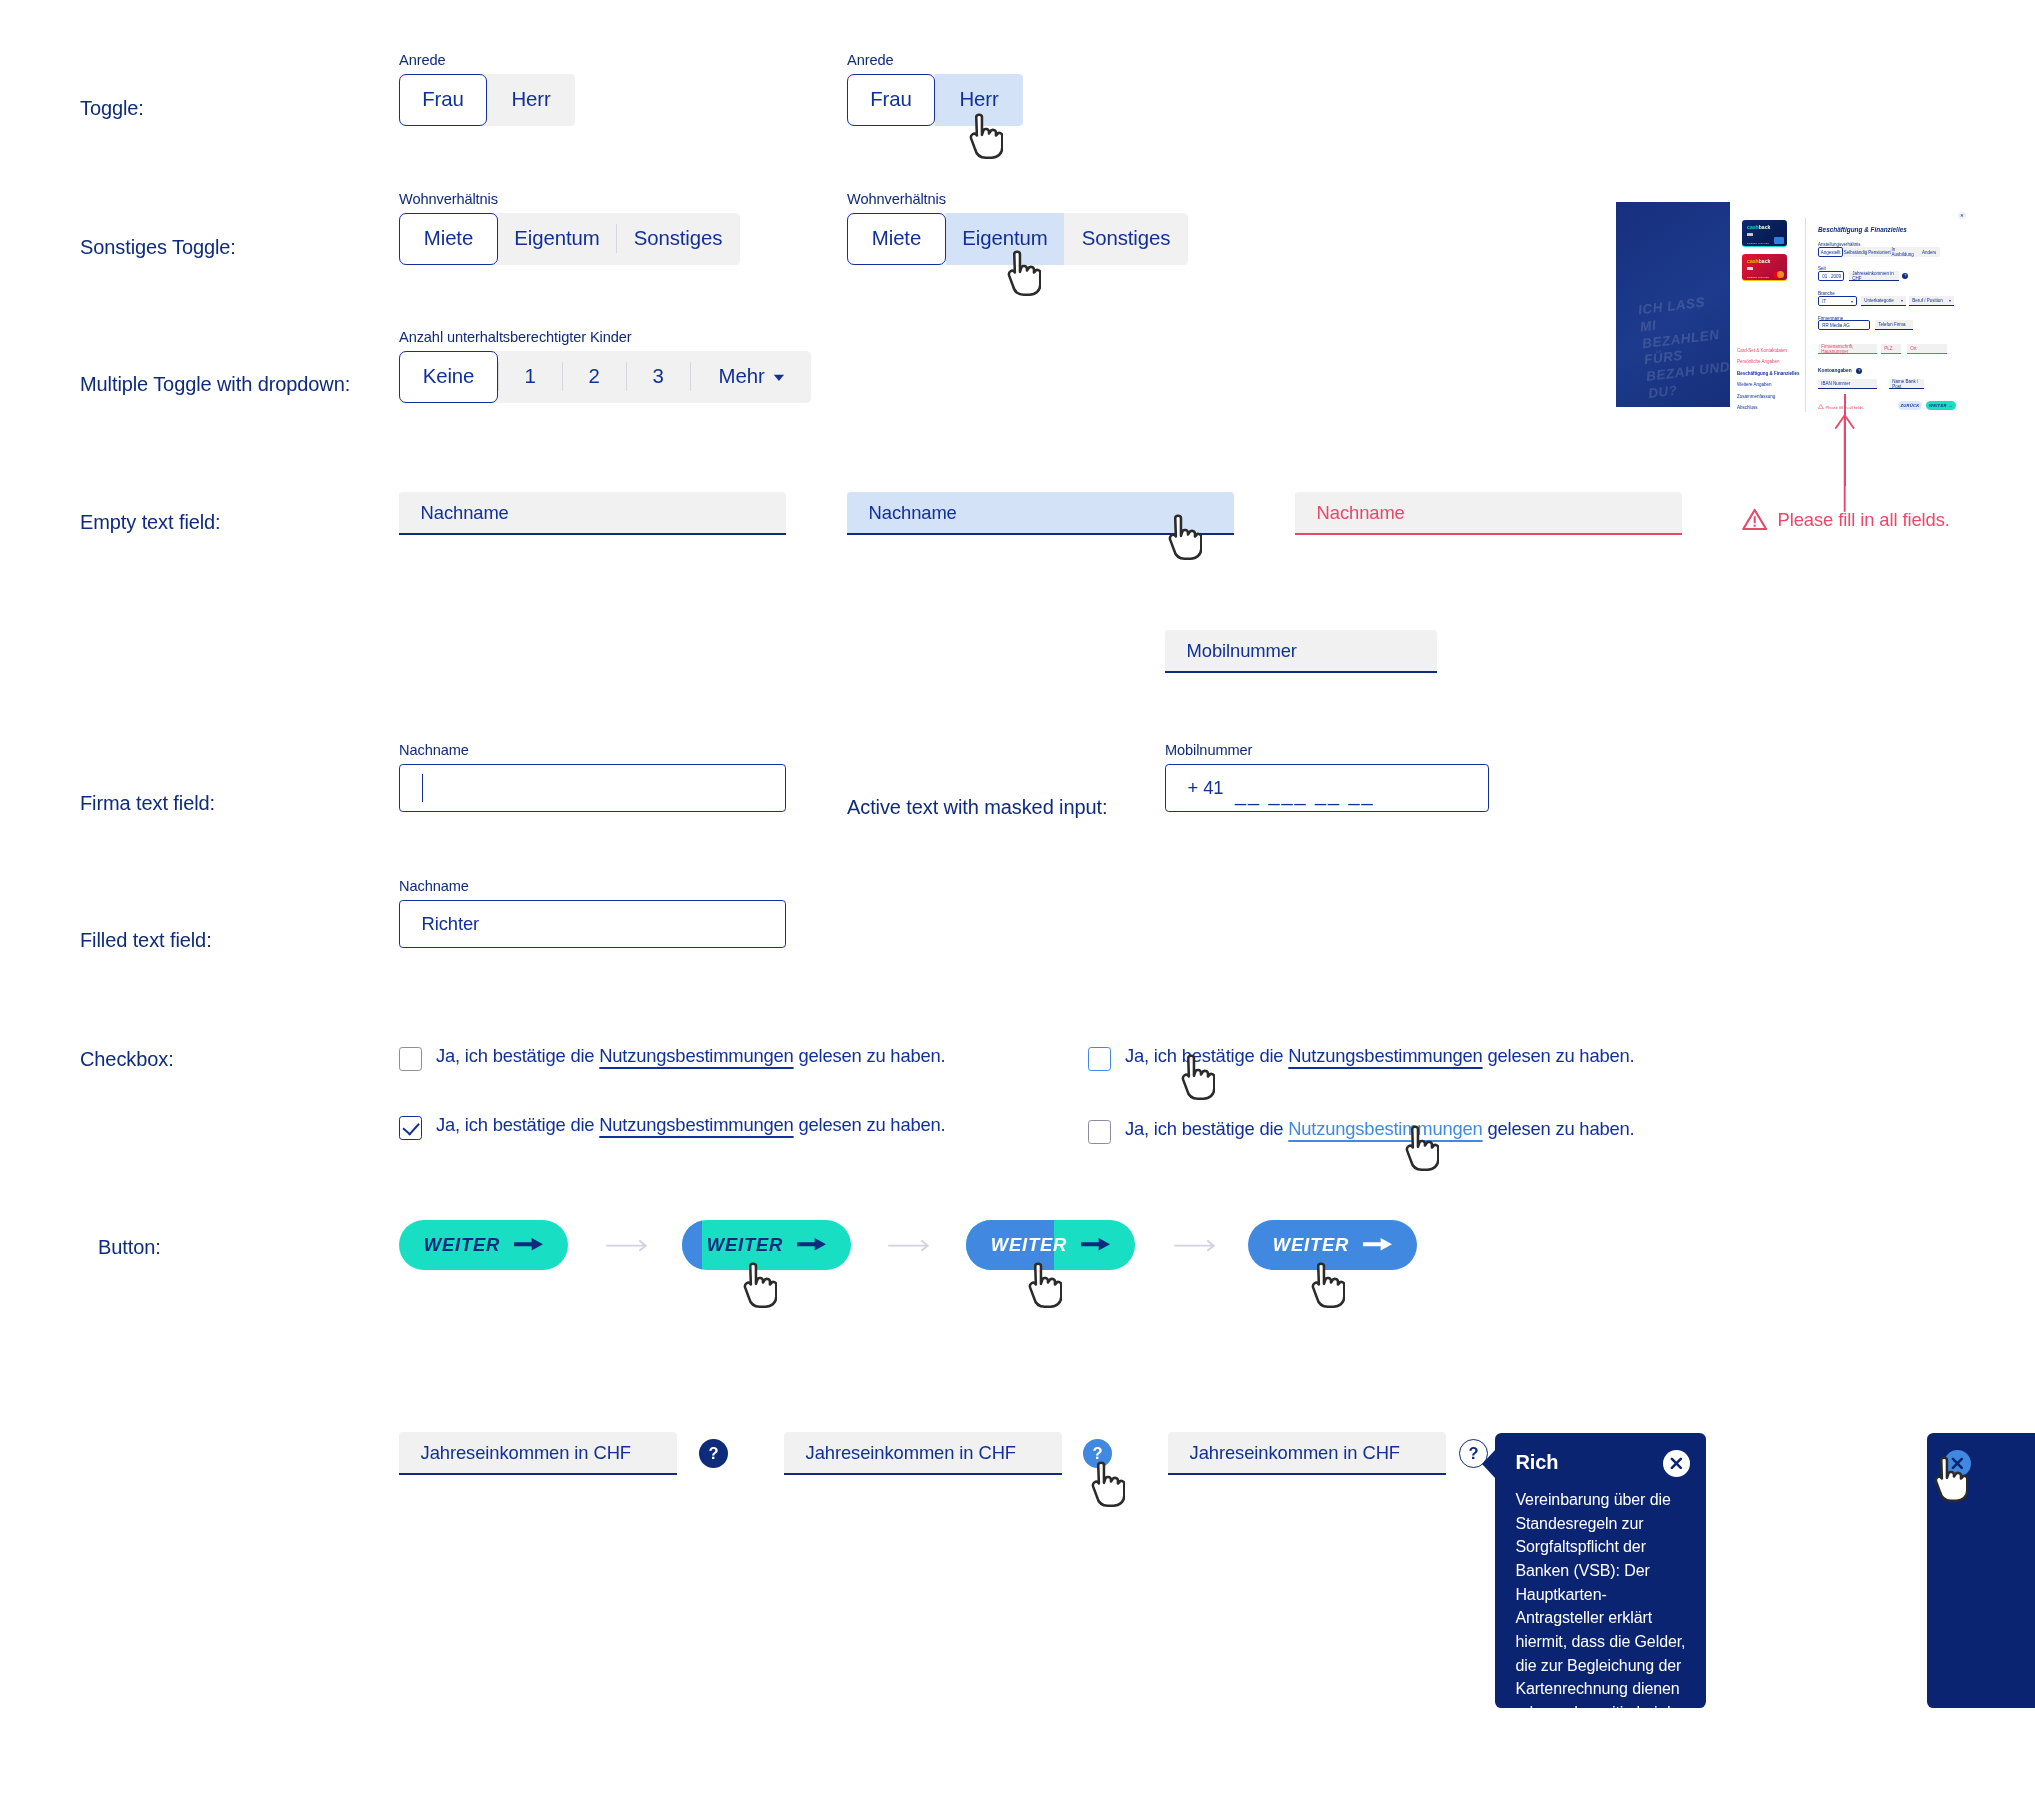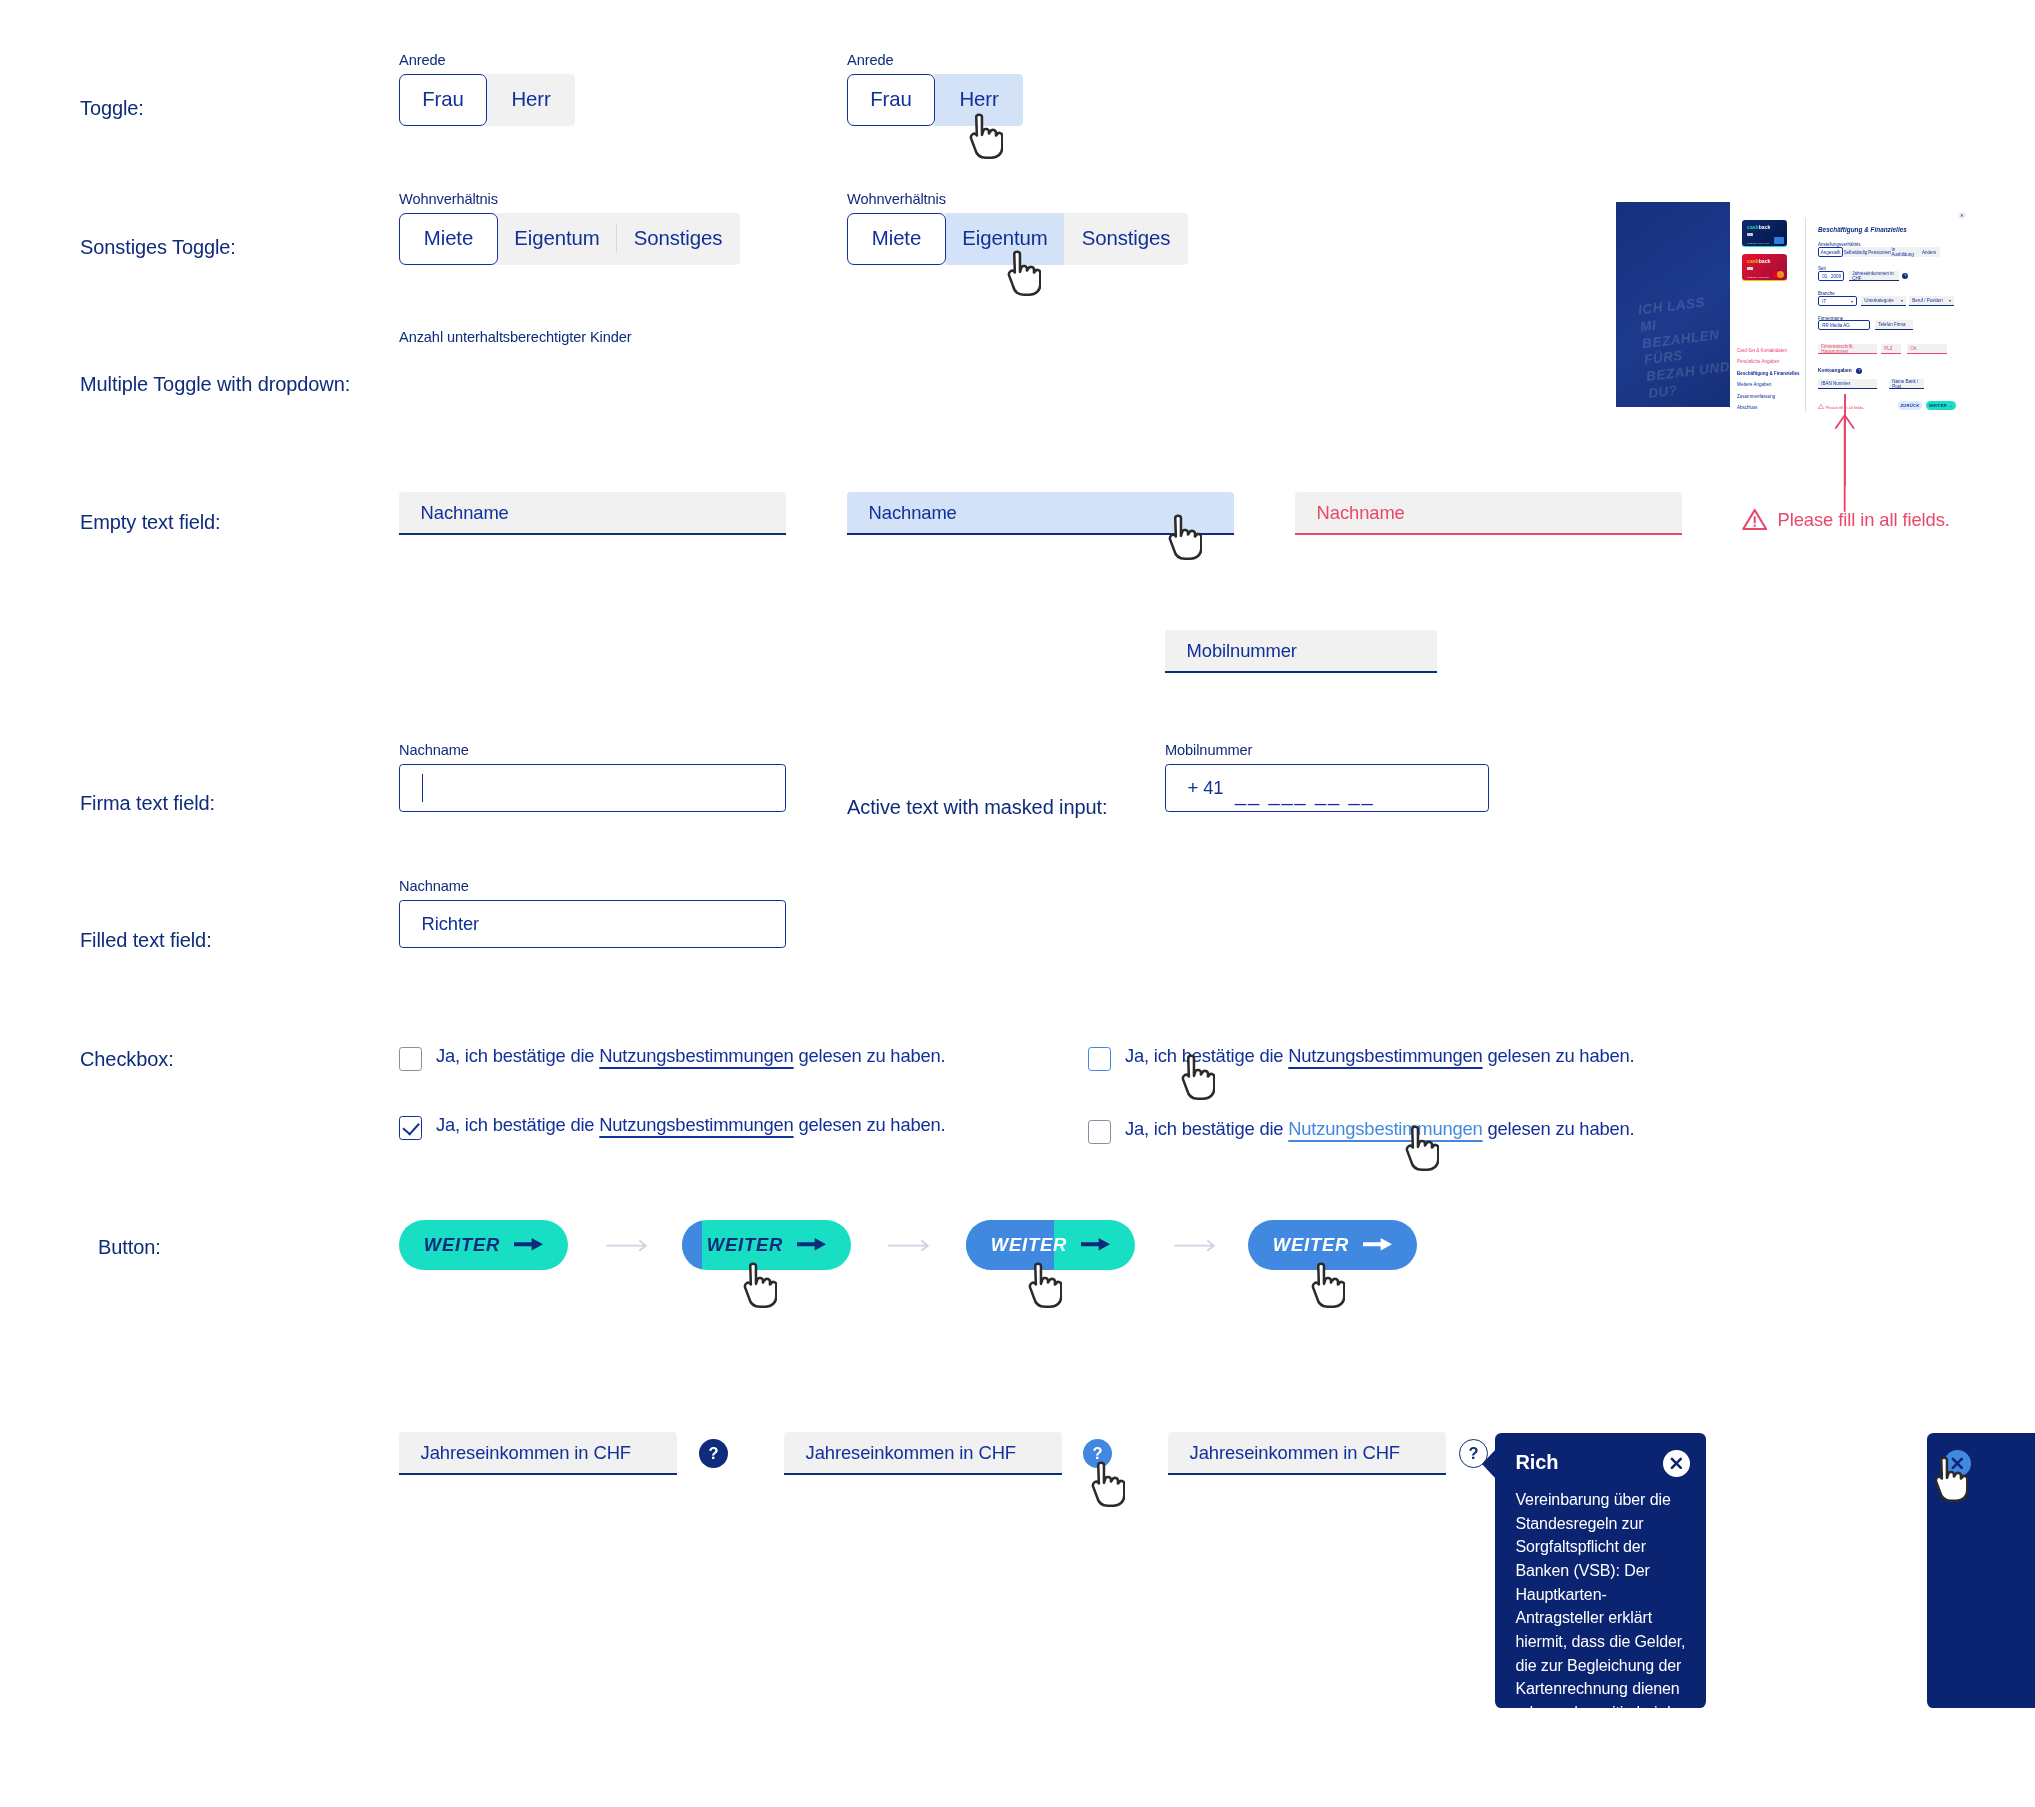--- a/index.html
+++ b/index.html
@@ -271,20 +271,30 @@
     </div>
   </div>
   <div class="cursor" style="left:1004px; top:249px;">
     <svg viewBox="0 0 58 74" width="37" height="47">
       <path d="M16 8 C16 3,25 3,25 8 L25 36 L27 30 C28 25,37 26,36 32 L36 34 L38 31 C40 26,48 28,47 34 L47 37 L49 35 C51 31,58 33,57 39 L57 56 C57 66,49 72,40 72 L31 72 C22 72,16 66,14 58 L8 42 C6 36,13 31,17 37 L16 8 Z" fill="#ffffff" stroke="#2b2b2b" stroke-width="4" stroke-linejoin="round"></path>
     </svg>
   </div>
 
   <div style="position:absolute; left:399px; top:329px;">
     <div class="field-label">Anzahl unterhaltsberechtigter Kinder</div>
+    <div class="toggle-group">
+      <div class="toggle-seg sel" style="width:99px;">Keine</div>
+      <div class="toggle-seg div" style="width:64px;">1</div>
+      <div class="toggle-seg div" style="width:64px;">2</div>
+      <div class="toggle-seg div" style="width:64px;">3</div>
+      <div class="toggle-seg div" style="width:121px;">
+        <span>Mehr</span>
+        <span class="chev">▾</span>
+      </div>
+    </div>
   </div>
 
   <div class="tf empty" style="position:absolute; left:399px; top:492px; width:387px;">Nachname</div>
 
   <div class="tf empty hov" style="position:absolute; left:847px; top:492px; width:387px;">Nachname</div>
   <div class="cursor" style="left:1165px; top:513px;">
     <svg viewBox="0 0 58 74" width="37" height="47">
       <path d="M16 8 C16 3,25 3,25 8 L25 36 L27 30 C28 25,37 26,36 32 L36 34 L38 31 C40 26,48 28,47 34 L47 37 L49 35 C51 31,58 33,57 39 L57 56 C57 66,49 72,40 72 L31 72 C22 72,16 66,14 58 L8 42 C6 36,13 31,17 37 L16 8 Z" fill="#ffffff" stroke="#2b2b2b" stroke-width="4" stroke-linejoin="round"></path>
     </svg>
   </div>

